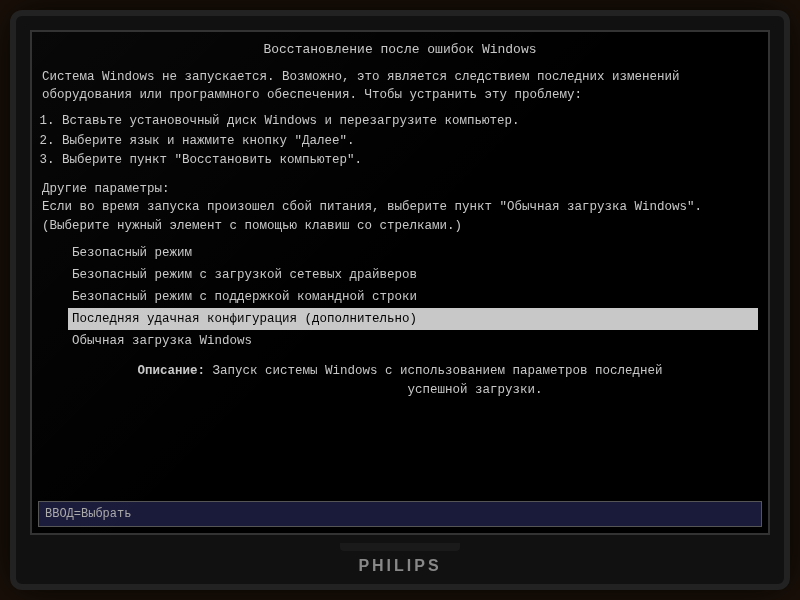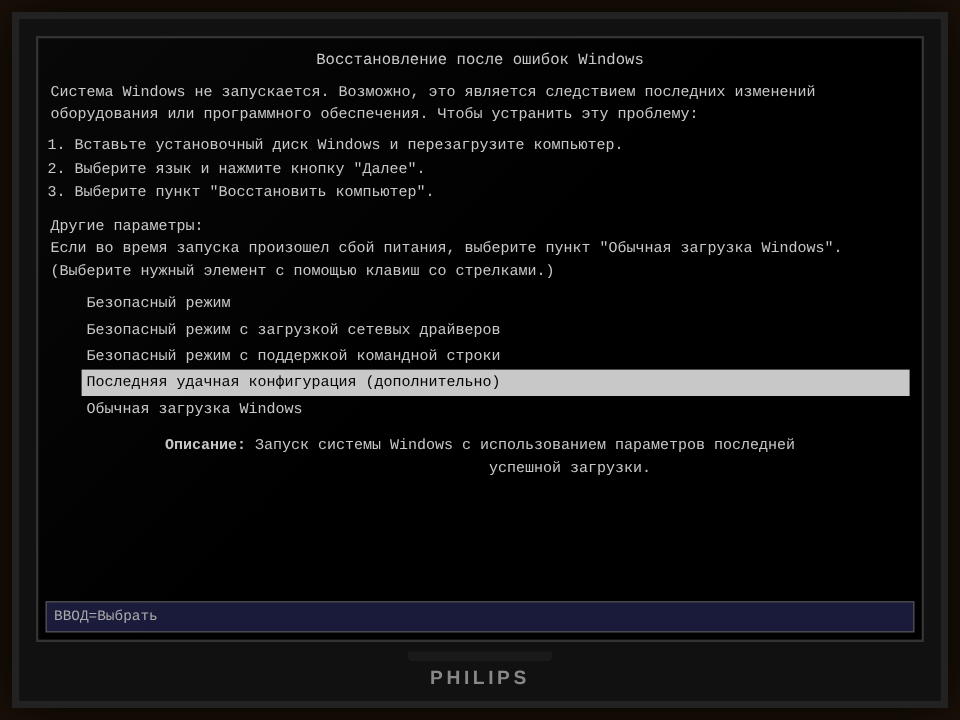--- a/index.html
+++ b/index.html
@@ -12,21 +12,21 @@
       align-items: center;
       justify-content: center;
       font-family: 'Courier New', Courier, monospace;
       overflow: hidden;
     }
 
     .monitor-outer {
       width: 780px;
       height: 580px;
       background: #111;
-      border-radius: 0;
+      border-radius: 12px;
       border: 6px solid #222;
       display: flex;
       flex-direction: column;
       align-items: center;
       justify-content: flex-start;
       position: relative;
       box-shadow: 0 0 40px rgba(0,0,0,0.8);
     }
 
     .screen {

